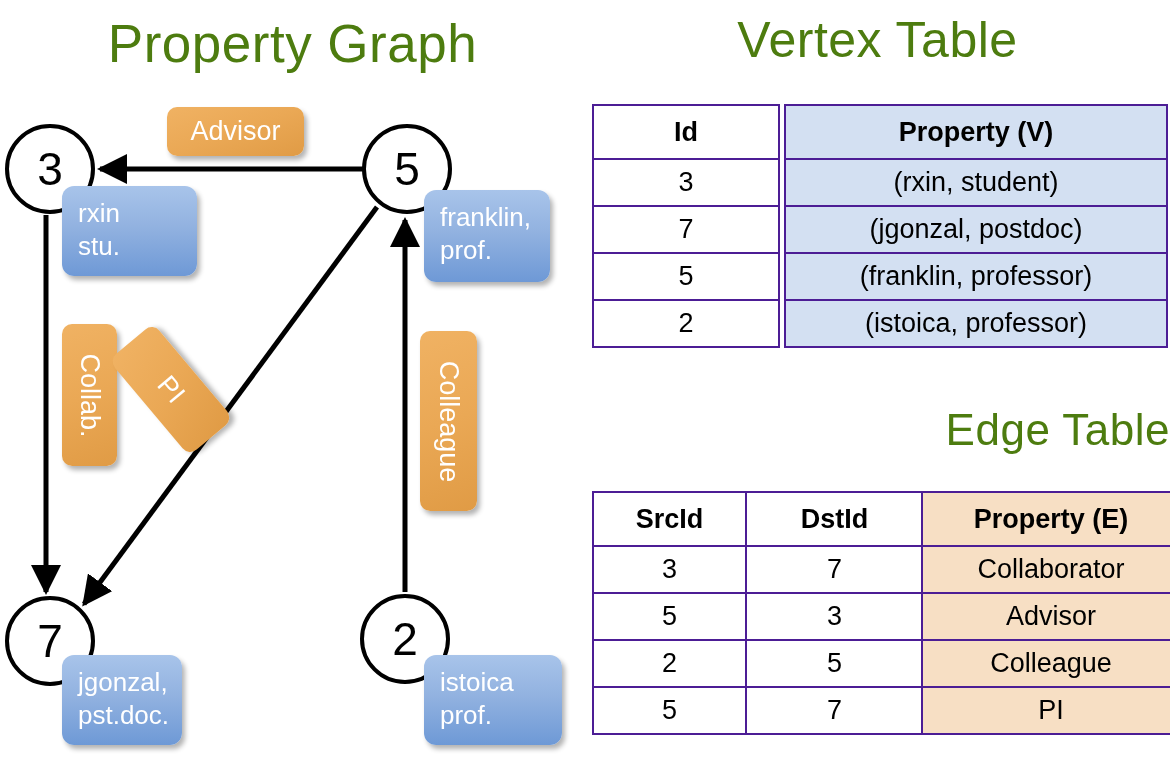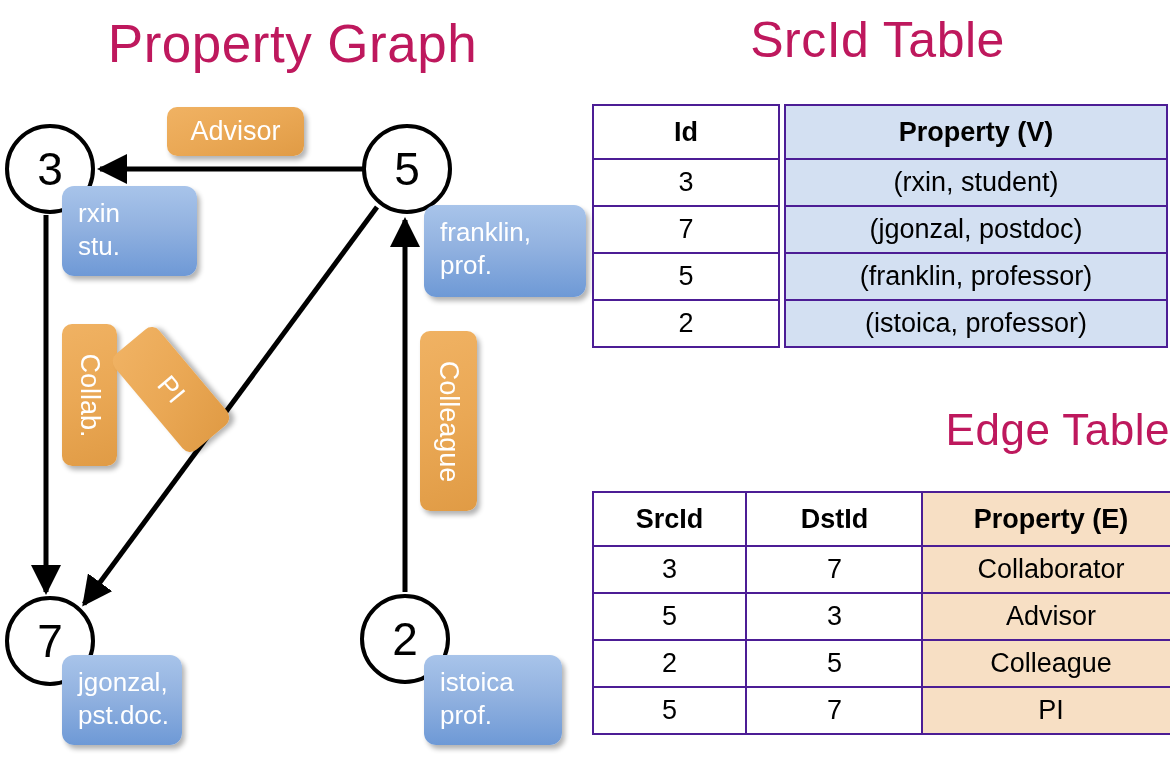--- a/index.html
+++ b/index.html
@@ -15,21 +15,21 @@
     font-family: "Liberation Sans", sans-serif;
     color: #000000;
   }
 
   
   .section-title {
     position: absolute;
     font-family: "Liberation Sans", sans-serif;
     font-weight: 300;
     letter-spacing: 0.5px;
-    color: #be185d;
+    color: #4d7c0f;
     white-space: nowrap;
   }
   #title-property-graph {
     left: 0; top: 14px; width: 585px;
     text-align: center;
     font-size: 53px;
     line-height: 60px;
   }
   #title-vertex-table {
     left: 585px; top: 10px; width: 585px;
@@ -85,21 +85,21 @@
     box-shadow: 3px 4px 5px rgba(0,0,0,0.30);
     color: #ffffff;
     font-size: 26px;
     font-weight: 300;
     line-height: 33px;
     padding: 11px 0 4px 16px;
     box-sizing: border-box;
     z-index: 6;
   }
   #vbox-rxin      { left: 62px;  top: 186px; width: 135px; height: 90px; }
-  #vbox-franklin  { left: 424px; top: 190px; width: 162px; height: 92px; margin-top: 15px; }
+  #vbox-franklin  { left: 424px; top: 190px; width: 126px; height: 92px; }
   #vbox-jgonzal   { left: 62px;  top: 655px; width: 120px; height: 90px; }
   #vbox-istoica   { left: 424px; top: 655px; width: 138px; height: 90px; }
 
   
   .eprop-box {
     position: absolute;
     border-radius: 10px;
     background: linear-gradient(160deg, #f0b263 0%, #eaa855 50%, #e09b45 100%);
     box-shadow: 3px 4px 5px rgba(0,0,0,0.30);
     color: #ffffff;
@@ -216,21 +216,21 @@
     <span class="lbl">Collab.</span>
   </div>
   <div class="eprop-box" id="ebox-pi">
     <span class="lbl">PI</span>
   </div>
   <div class="eprop-box" id="ebox-colleague">
     <span class="lbl">Colleague</span>
   </div>
 </div>
 
-<div class="section-title" id="title-vertex-table">SrcId Table</div>
+<div class="section-title" id="title-vertex-table">Vertex Table</div>
 
 <table class="data-table" id="vertex-id-table">
   <tbody>
       <tr>
     <th>Id</th>
   </tr>
   <tr>
     <td>3</td>
   </tr>
   <tr>

